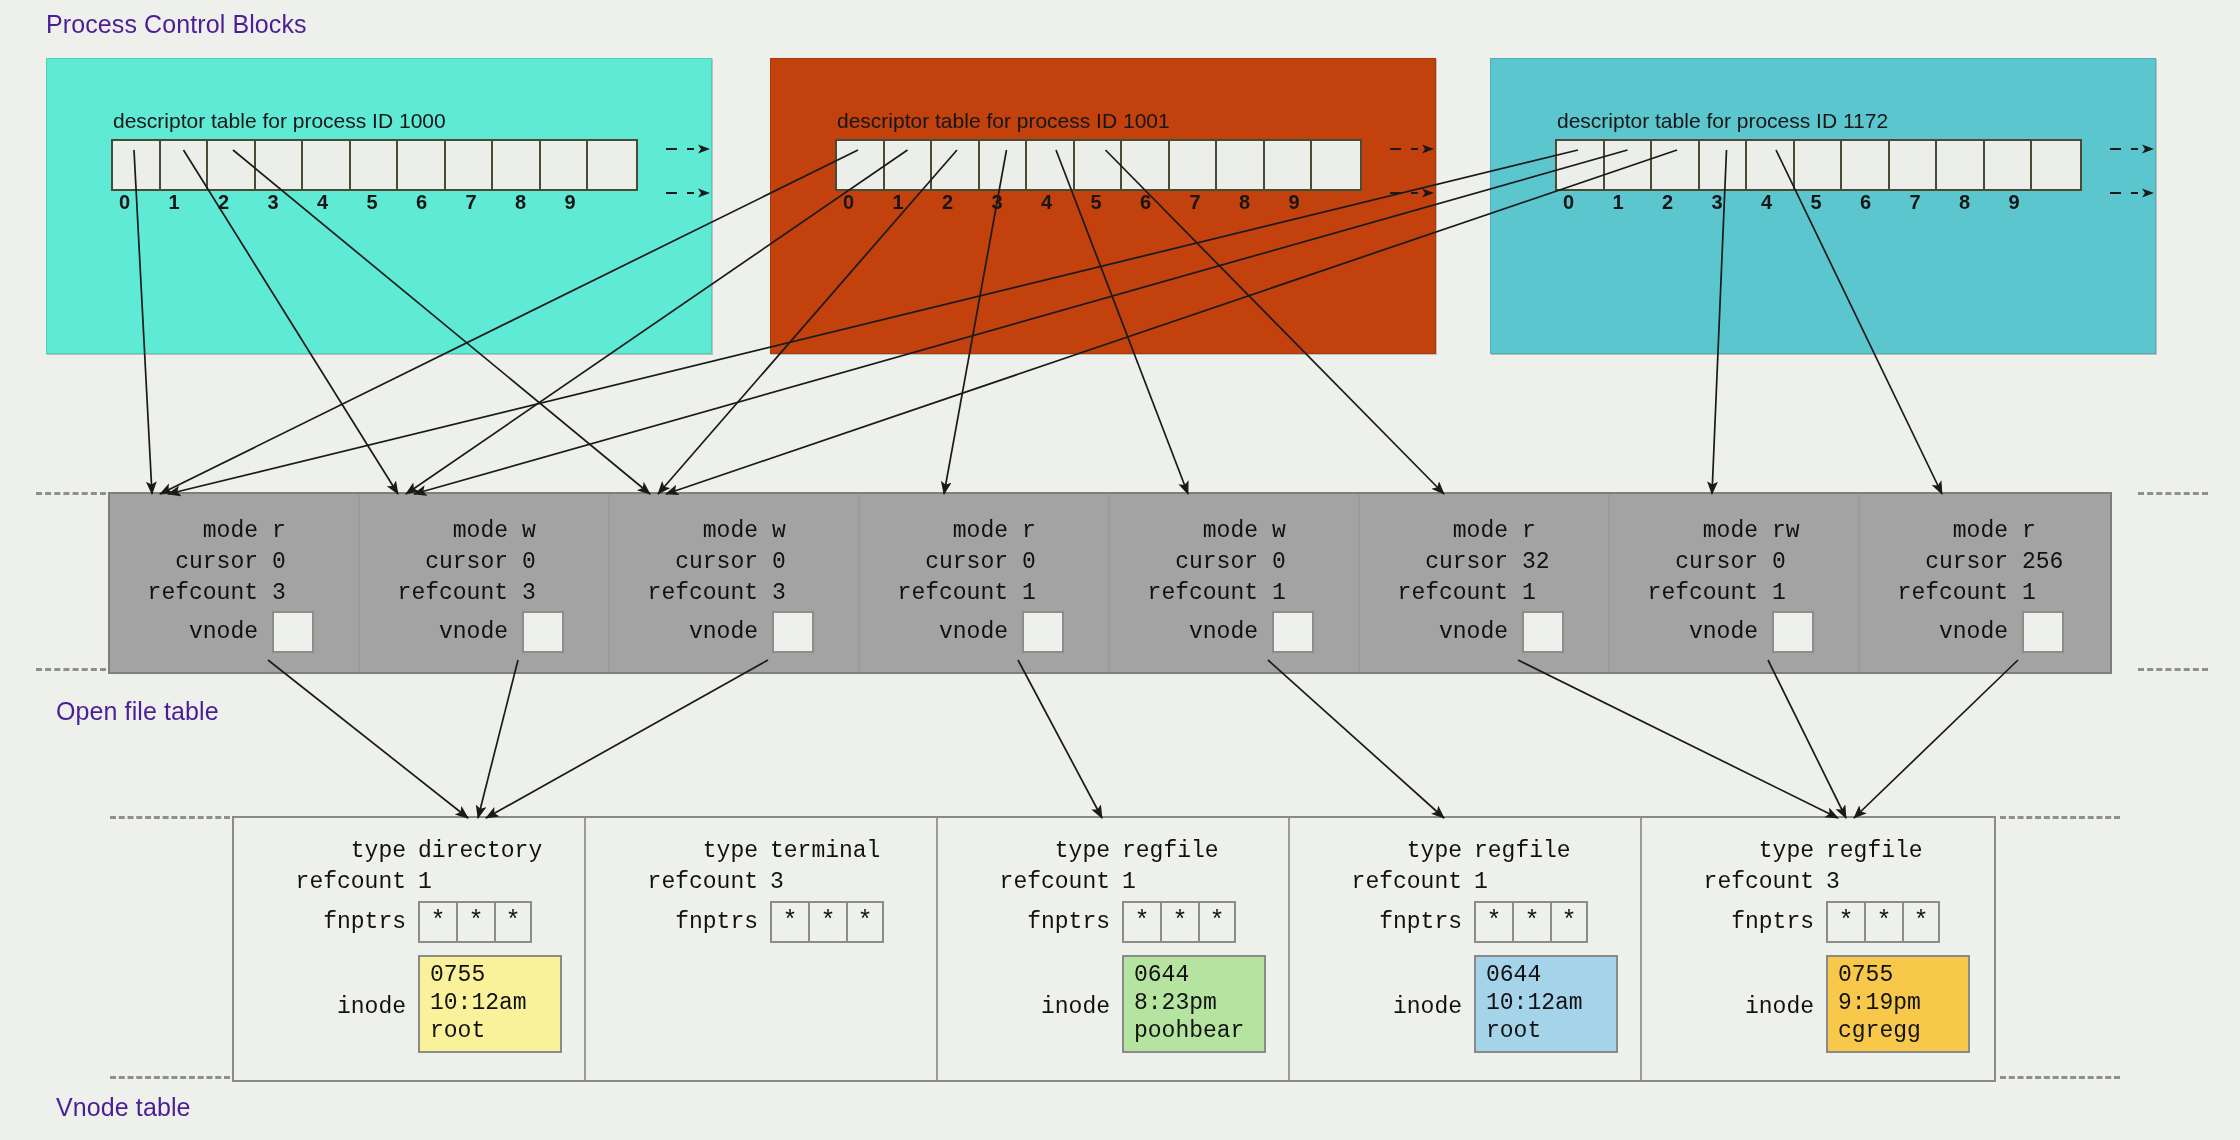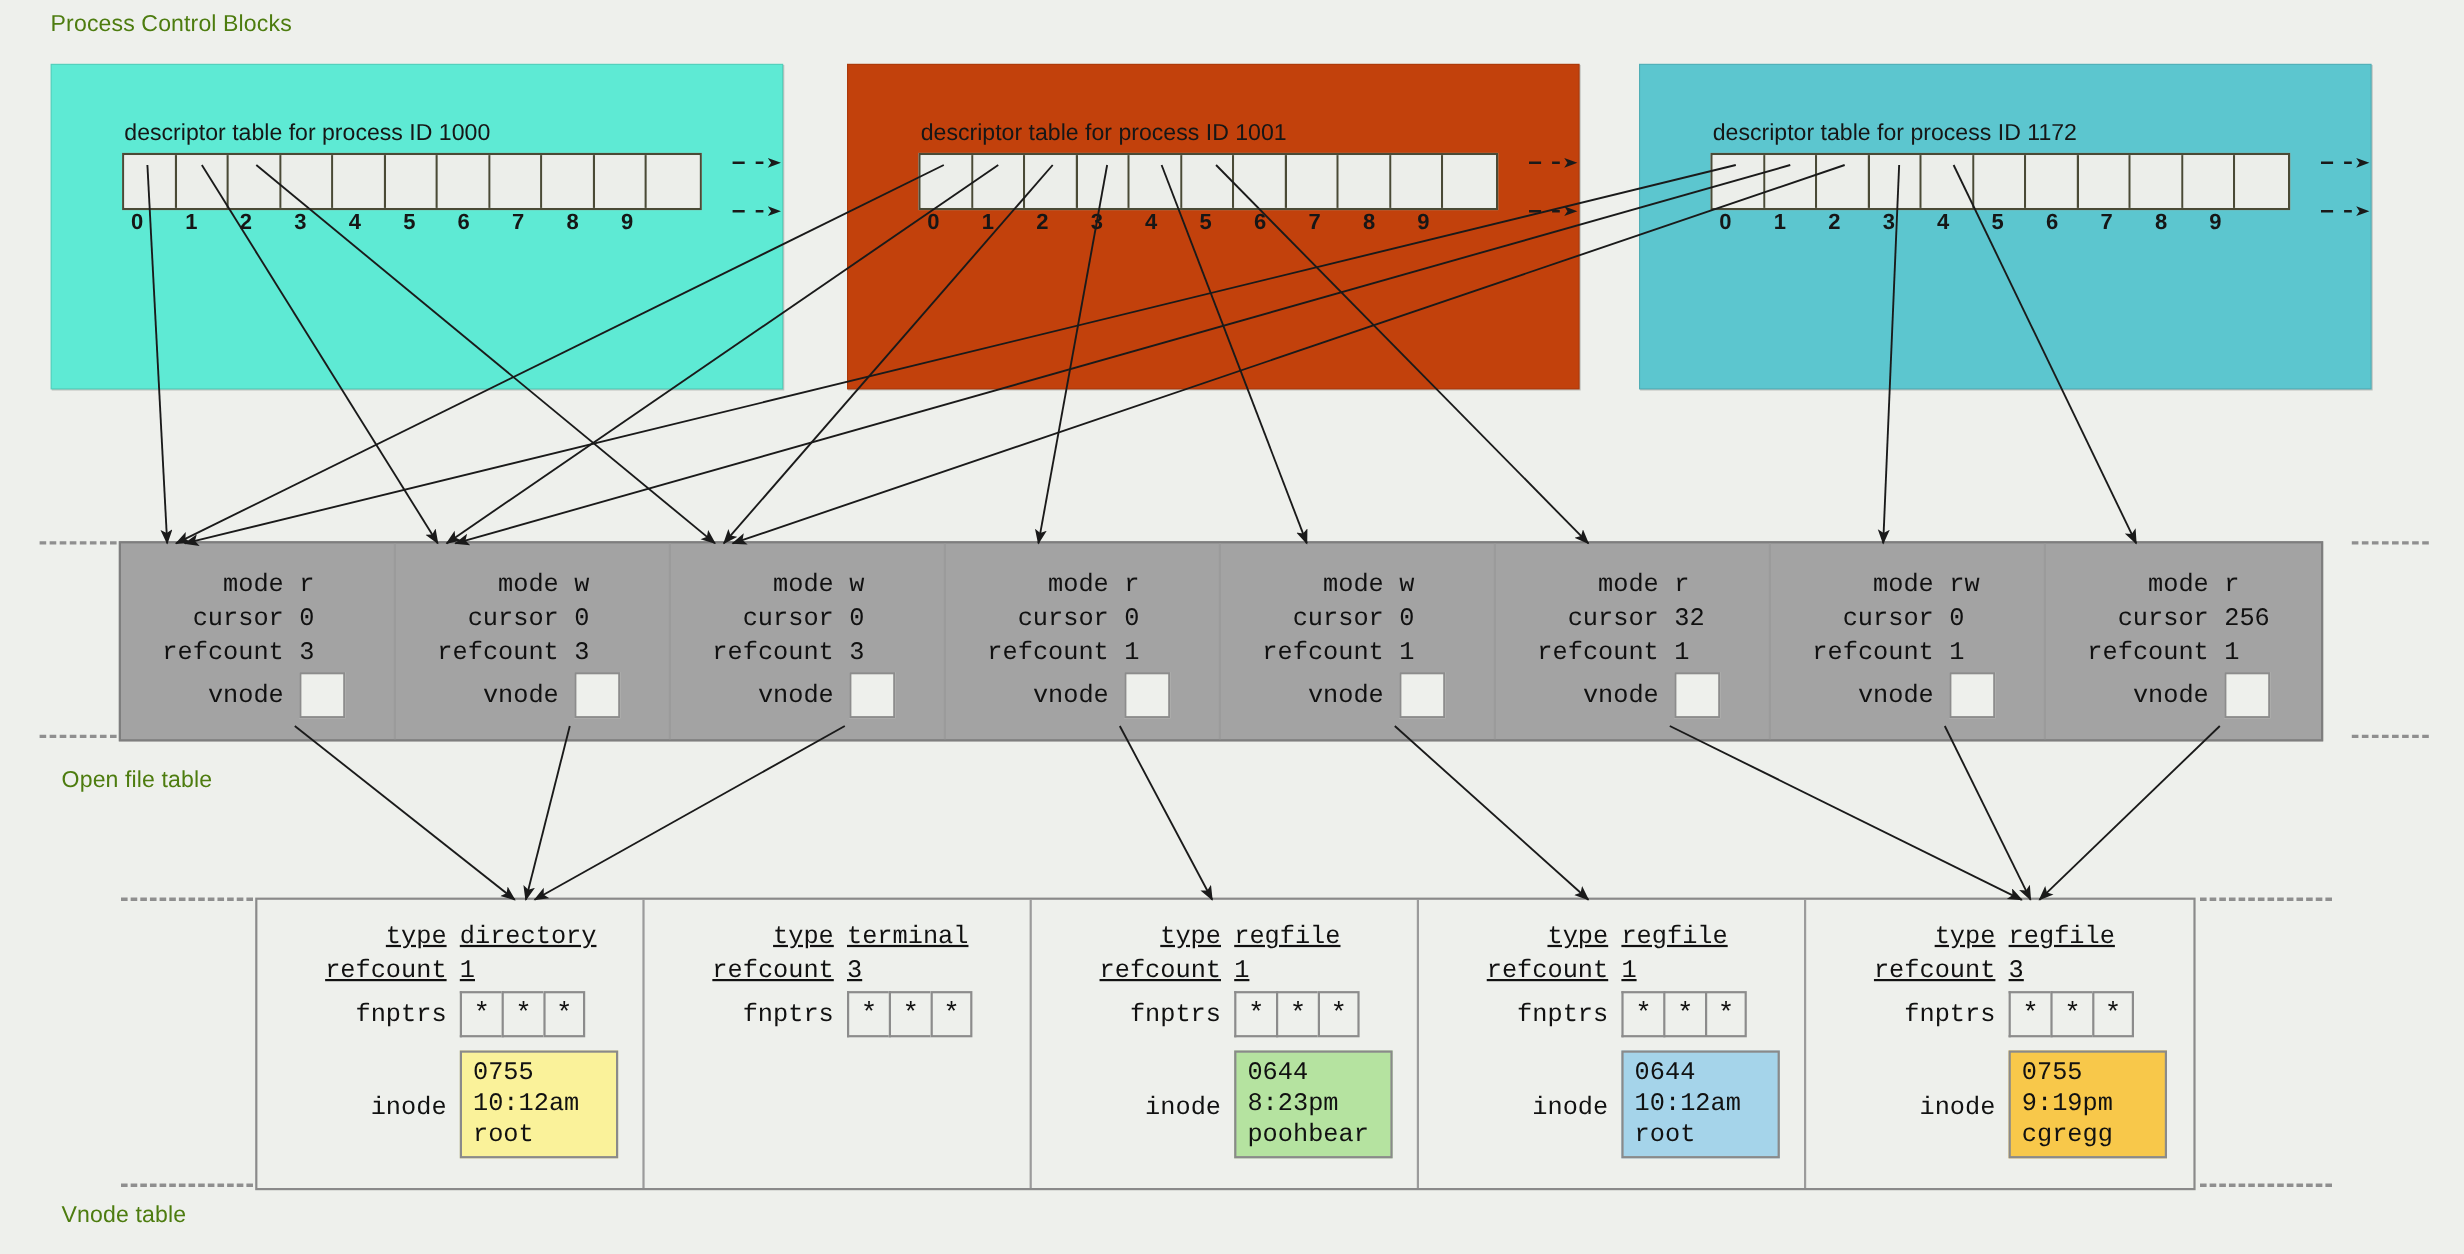--- a/index.html
+++ b/index.html
@@ -8,22 +8,22 @@
     background:#eef0ec;
     font-family:"Liberation Sans", sans-serif;
     position:relative;
     overflow:hidden;
   }
   #stage{position:absolute;left:0;top:0;width:2240px;height:1140px;}
 
   
   .caption{
     position:absolute;
-    font-size:21px;
-    color:#4d7c0f;
+    font-size:25px;
+    color:#4c1d95;
     letter-spacing:.1px;
     white-space:nowrap;
   }
 
   
   .pcb{
     position:absolute;
     top:58px;
     height:296px;
     box-shadow:1px 1px 0 rgba(0,0,0,.20);
@@ -117,21 +117,21 @@
     position:relative;
     padding-top:18px;
   }
   .vnt-cell:last-child{border-right:none;}
   .vnt-lines{
     font-family:"Liberation Mono", monospace;
     font-size:23px;
     line-height:31px;
     color:#111;
   }
-  .vnt-row{display:flex;align-items:center;text-decoration:underline;}
+  .vnt-row{display:flex;align-items:center;}
   .vnt-k{width:172px;text-align:right;white-space:pre;}
   .vnt-v{padding-left:12px;white-space:pre;}
   .fnptrs-row{display:flex;align-items:center;margin-top:3px;}
   .fnptrs-box{display:flex;margin-left:12px;}
   .fnp{
     width:38px;height:42px;
     border:2px solid #8c8c8c;
     border-right:none;
     background:#eef0ec;
     box-sizing:border-box;

